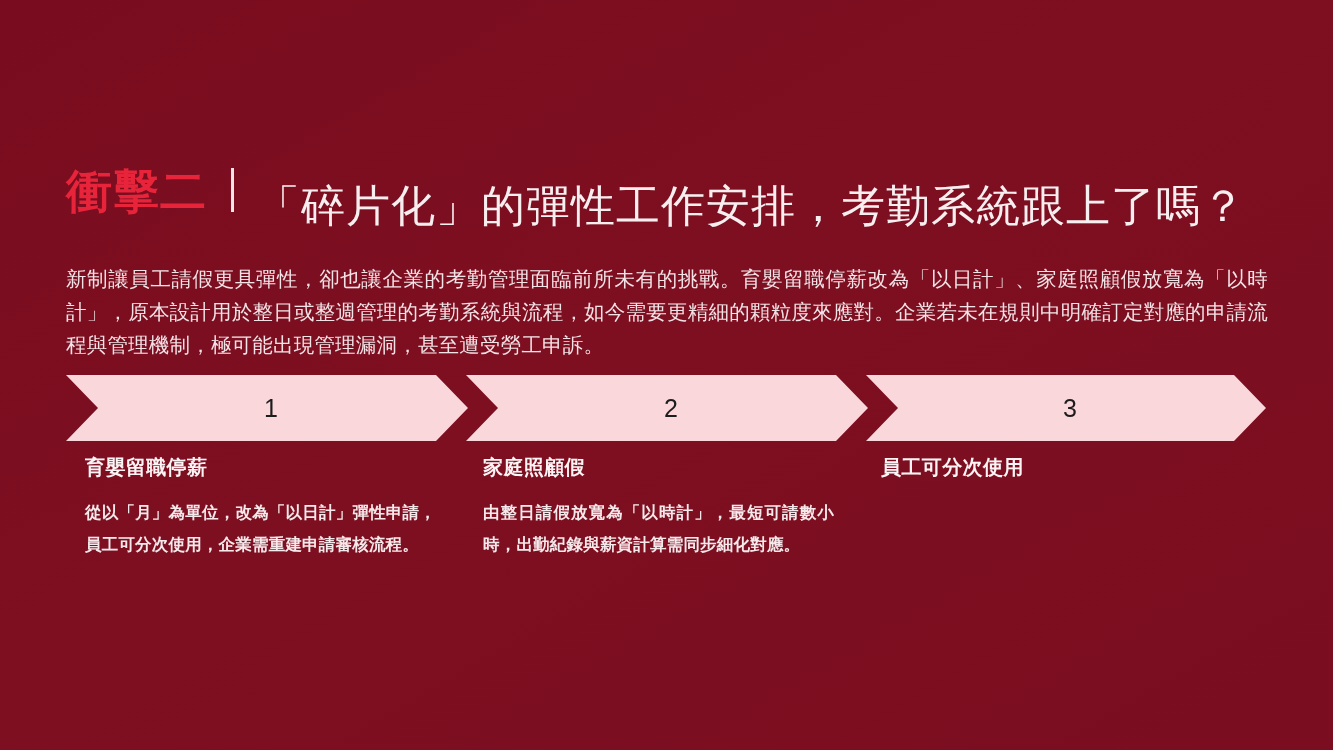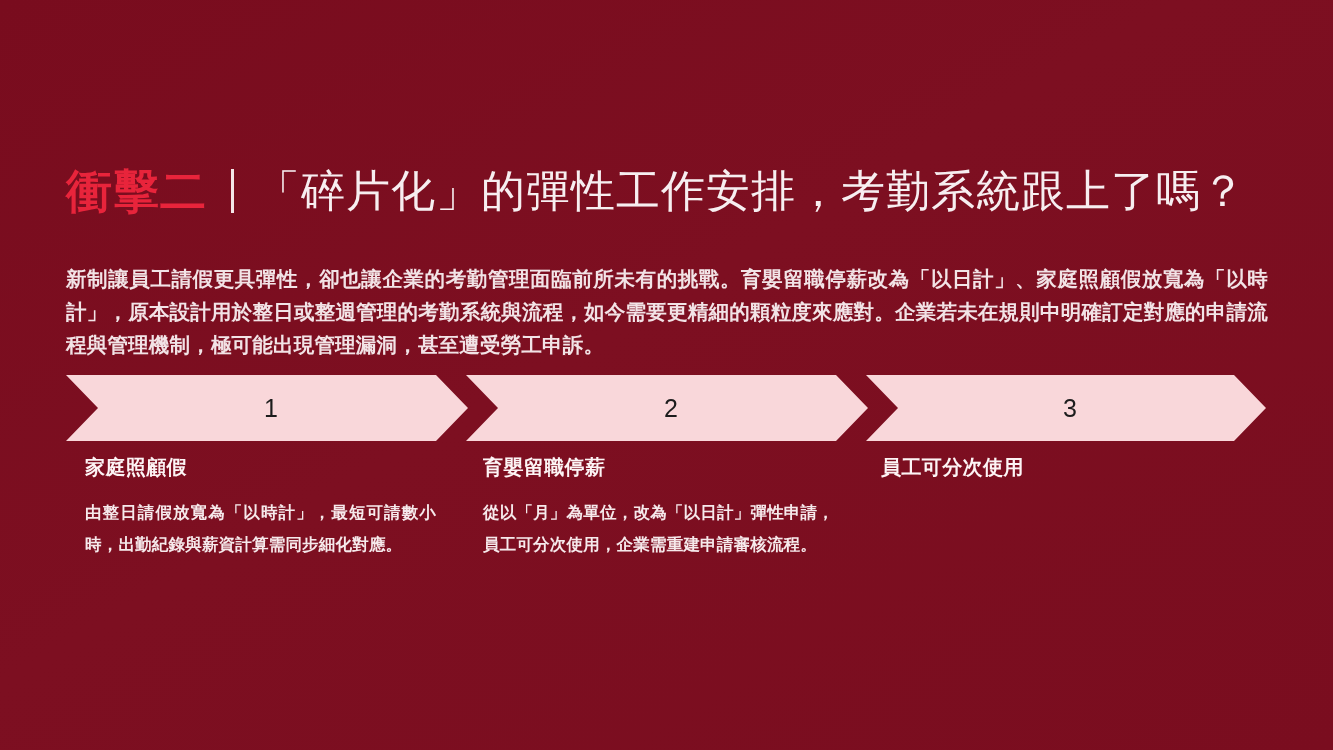--- a/index.html
+++ b/index.html
@@ -23,21 +23,21 @@
     background: linear-gradient(150deg, #790c1e 0%, #7d0f21 45%, #7a0d1f 100%);
     overflow: hidden;
   }
 
   
   .title-row {
     position: absolute;
     left: 66px;
     top: 168px;
     display: flex;
-    align-items: center;
+    align-items: flex-start;
     white-space: nowrap;
   }
 
   .title-accent {
     font-size: 46px;
     font-weight: 700;
     color: #e8243b;
     letter-spacing: 1px;
     line-height: 1;
   }
@@ -50,35 +50,35 @@
     margin: 0 22px 0 24px;
     flex: none;
   }
 
   .title-main {
     font-size: 44px;
     font-weight: 400;
     color: #f7eef0;
     letter-spacing: 1px;
     line-height: 1;
+    margin-top: 16px;
   }
 
   
   .intro {
     position: absolute;
     left: 66px;
     top: 262px;
     width: 1202px;
     font-size: 20.5px;
     line-height: 1.62;
     color: #f2e3e6;
     letter-spacing: 0.2px;
     text-align: justify;
     text-justify: inter-character;
-    font-weight: bold;
   }
 
   
   .chevron-band {
     position: absolute;
     left: 66px;
     top: 375px;
     width: 1200px;
     height: 66px;
   }
@@ -162,27 +162,27 @@
       <span class="chevron-num">2</span>
     </div>
     <div class="chevron c3">
       <span class="chevron-num">3</span>
     </div>
   </div>
 
   <div class="columns">
 
     <div class="col">
-      <div class="col-heading">家庭照顧假</div>
-      <div class="col-body">由整日請假放寬為「以時計」，最短可請數小時，出勤紀錄與薪資計算需同步細化對應。</div>
+      <div class="col-heading">育嬰留職停薪</div>
+      <div class="col-body">從以「月」為單位，改為「以日計」彈性申請，員工可分次使用，企業需重建申請審核流程。</div>
     </div>
 
     <div class="col">
-      <div class="col-heading">育嬰留職停薪</div>
-      <div class="col-body">從以「月」為單位，改為「以日計」彈性申請，員工可分次使用，企業需重建申請審核流程。</div>
+      <div class="col-heading">家庭照顧假</div>
+      <div class="col-body">由整日請假放寬為「以時計」，最短可請數小時，出勤紀錄與薪資計算需同步細化對應。</div>
     </div>
 
     <div class="col">
       <div class="col-heading">員工可分次使用</div>
     </div>
 
   </div>
 
 </div>
 

